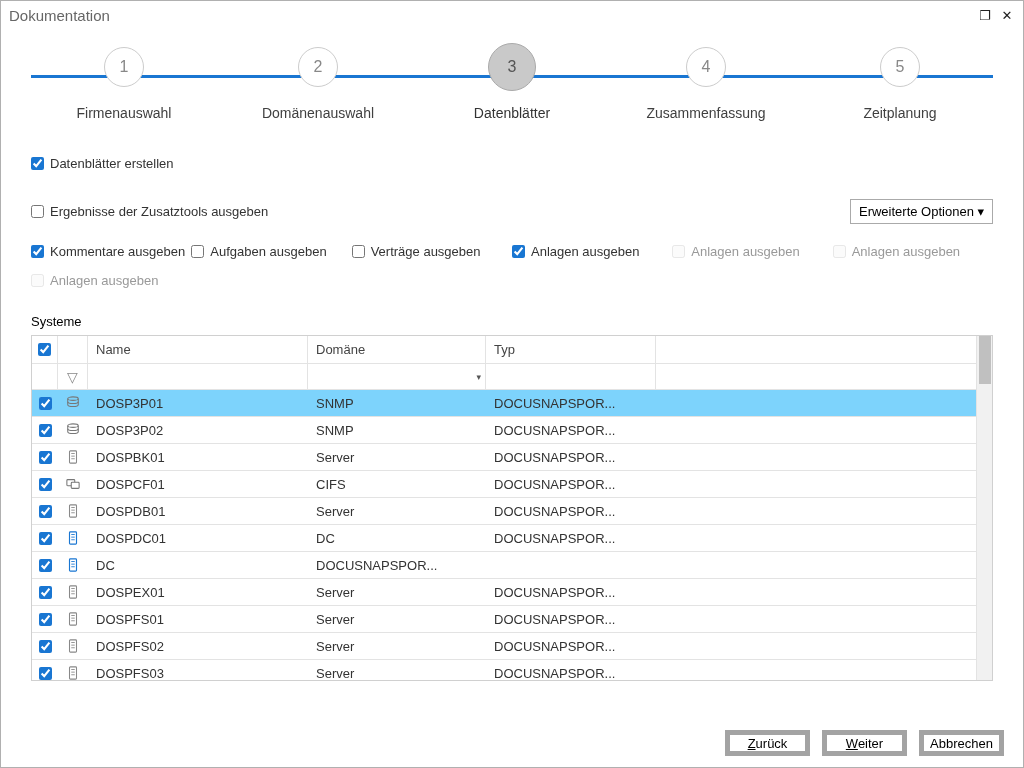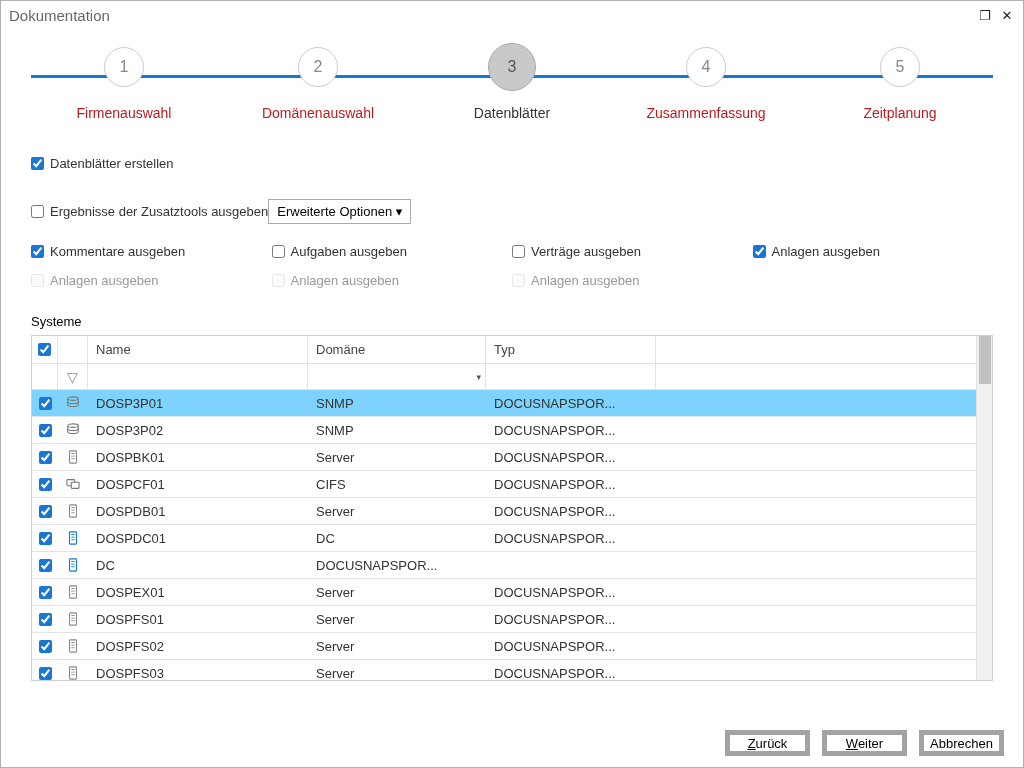--- a/index.html
+++ b/index.html
@@ -28,28 +28,28 @@
 .step-line { position: absolute; top: 28px; left: 0; right: 0; height: 3px; background: #1976d2; }
 .steps { display: flex; justify-content: space-between; position: relative; }
 .step { display: flex; flex-direction: column; align-items: center; width: 186px; }
 .step-circle {
   width: 40px; height: 40px; border-radius: 50%;
   border: 1px solid #ccc; background: #fff;
   display: flex; align-items: center; justify-content: center;
   color: #888; font-size: 16px; z-index: 2;
 }
 .step.active .step-circle { background: #c9c9c9; border-color: #aaa; color: #555; width: 48px; height: 48px; margin-top: -4px; margin-bottom: -4px; }
-.step-label { margin-top: 18px; color: #b91c1c; font-size: 14px; }
+.step-label { margin-top: 18px; color: #404040; font-size: 14px; }
 .step.active .step-label { color: #333; }
 .check-row { display: flex; align-items: center; margin-top: 14px; color: #333; }
 .check-row label { margin-left: 6px; }
 input[type=checkbox] { width: 13px; height: 13px; accent-color: #1976d2; }
-.options-top { display: flex; justify-content: flex-start; align-items: center; margin-top: 28px; }
+.options-top { display: flex; justify-content: space-between; align-items: center; margin-top: 28px; }
 .adv-btn { border: 1px solid #aaa; background: #fff; padding: 4px 8px; font-size: 13px; cursor: pointer; }
-.options-grid { display: grid; grid-template-columns: repeat(4, 1fr); row-gap: 14px; margin-top: 20px; }
+.options-grid { display: grid; grid-template-columns: repeat(6, 1fr); row-gap: 14px; margin-top: 20px; }
 .opt { display: flex; align-items: center; gap: 6px; }
 .opt.disabled { color: #999; }
 .opt.disabled input[type=checkbox] { opacity: 0.5; }
 .section-label { margin-top: 26px; color: #000000; font-size: 13px; }
 .table-wrap { border: 1px solid #d0d0d0; margin-top: 6px; height: 346px; position: relative; }
 .thead-row, .filter-row, .tr {
   display: grid;
   grid-template-columns: 26px 30px 220px 178px 170px 1fr;
   align-items: center;
   border-bottom: 1px solid #e3e3e3;

